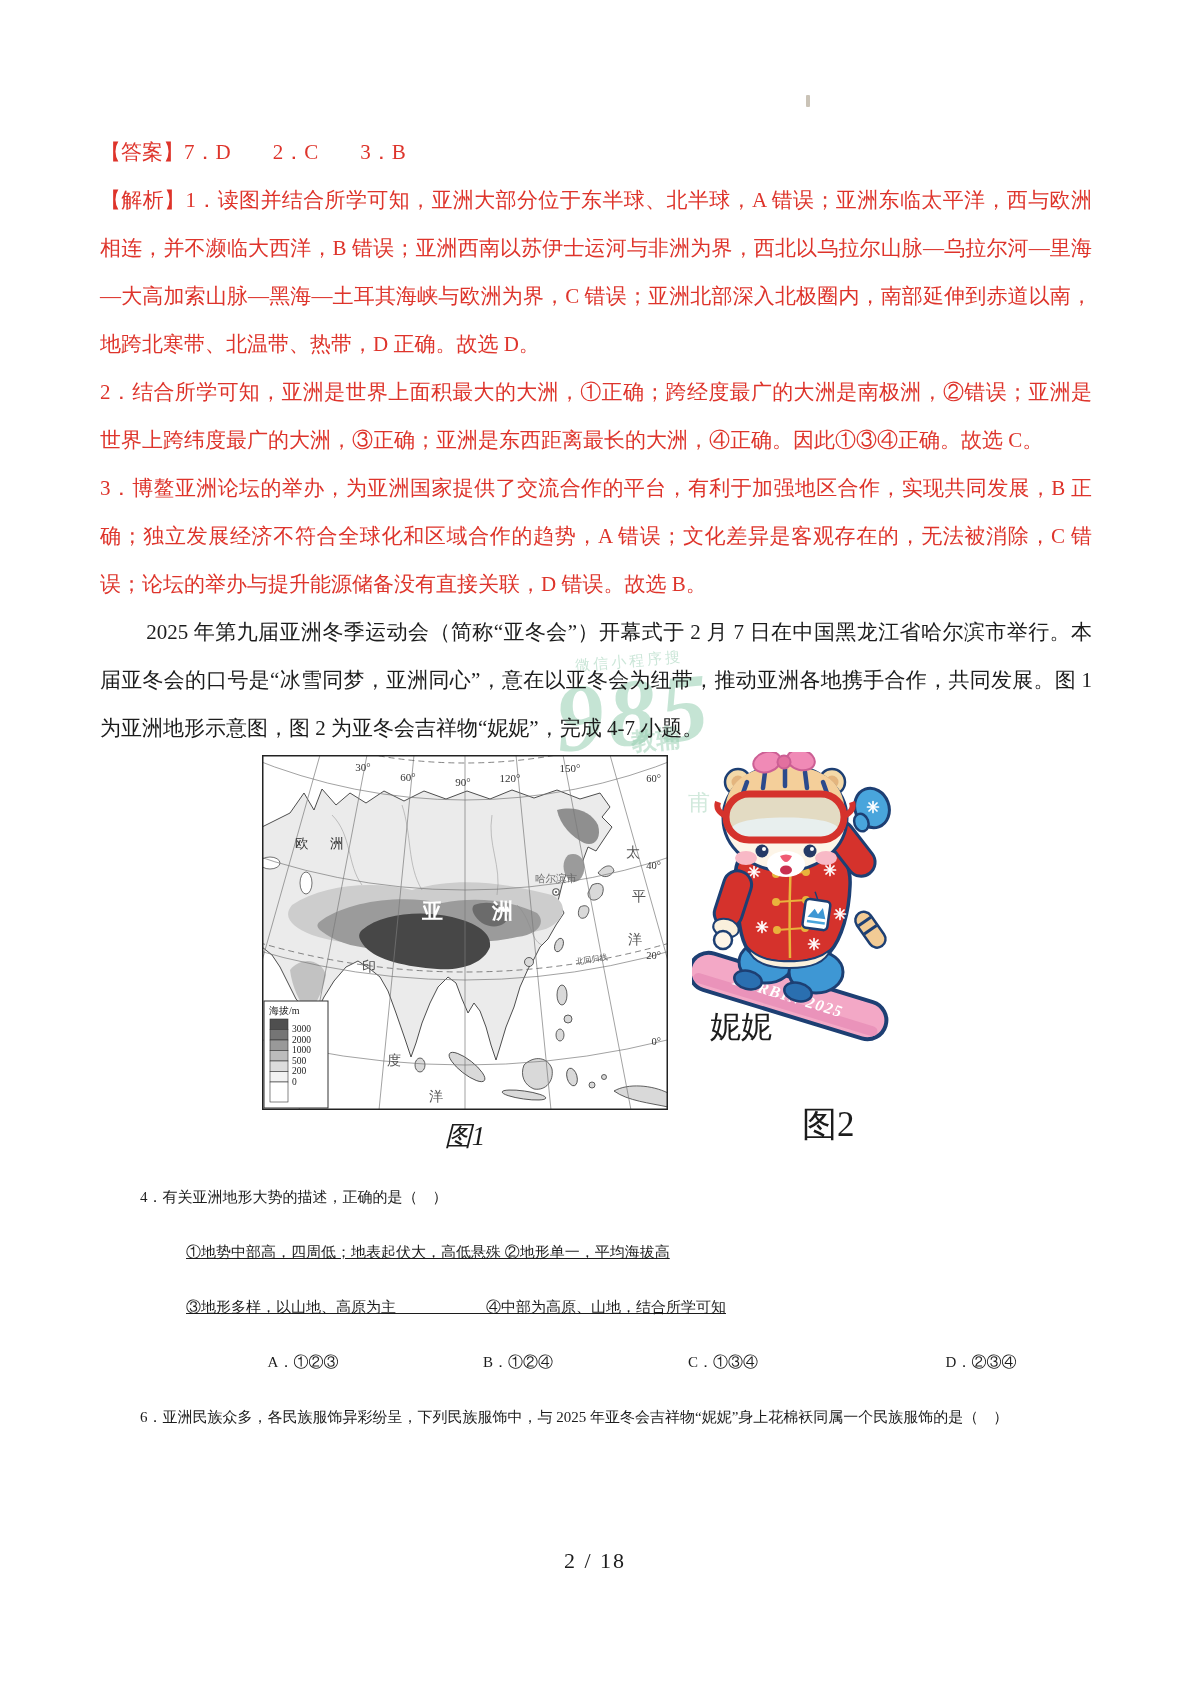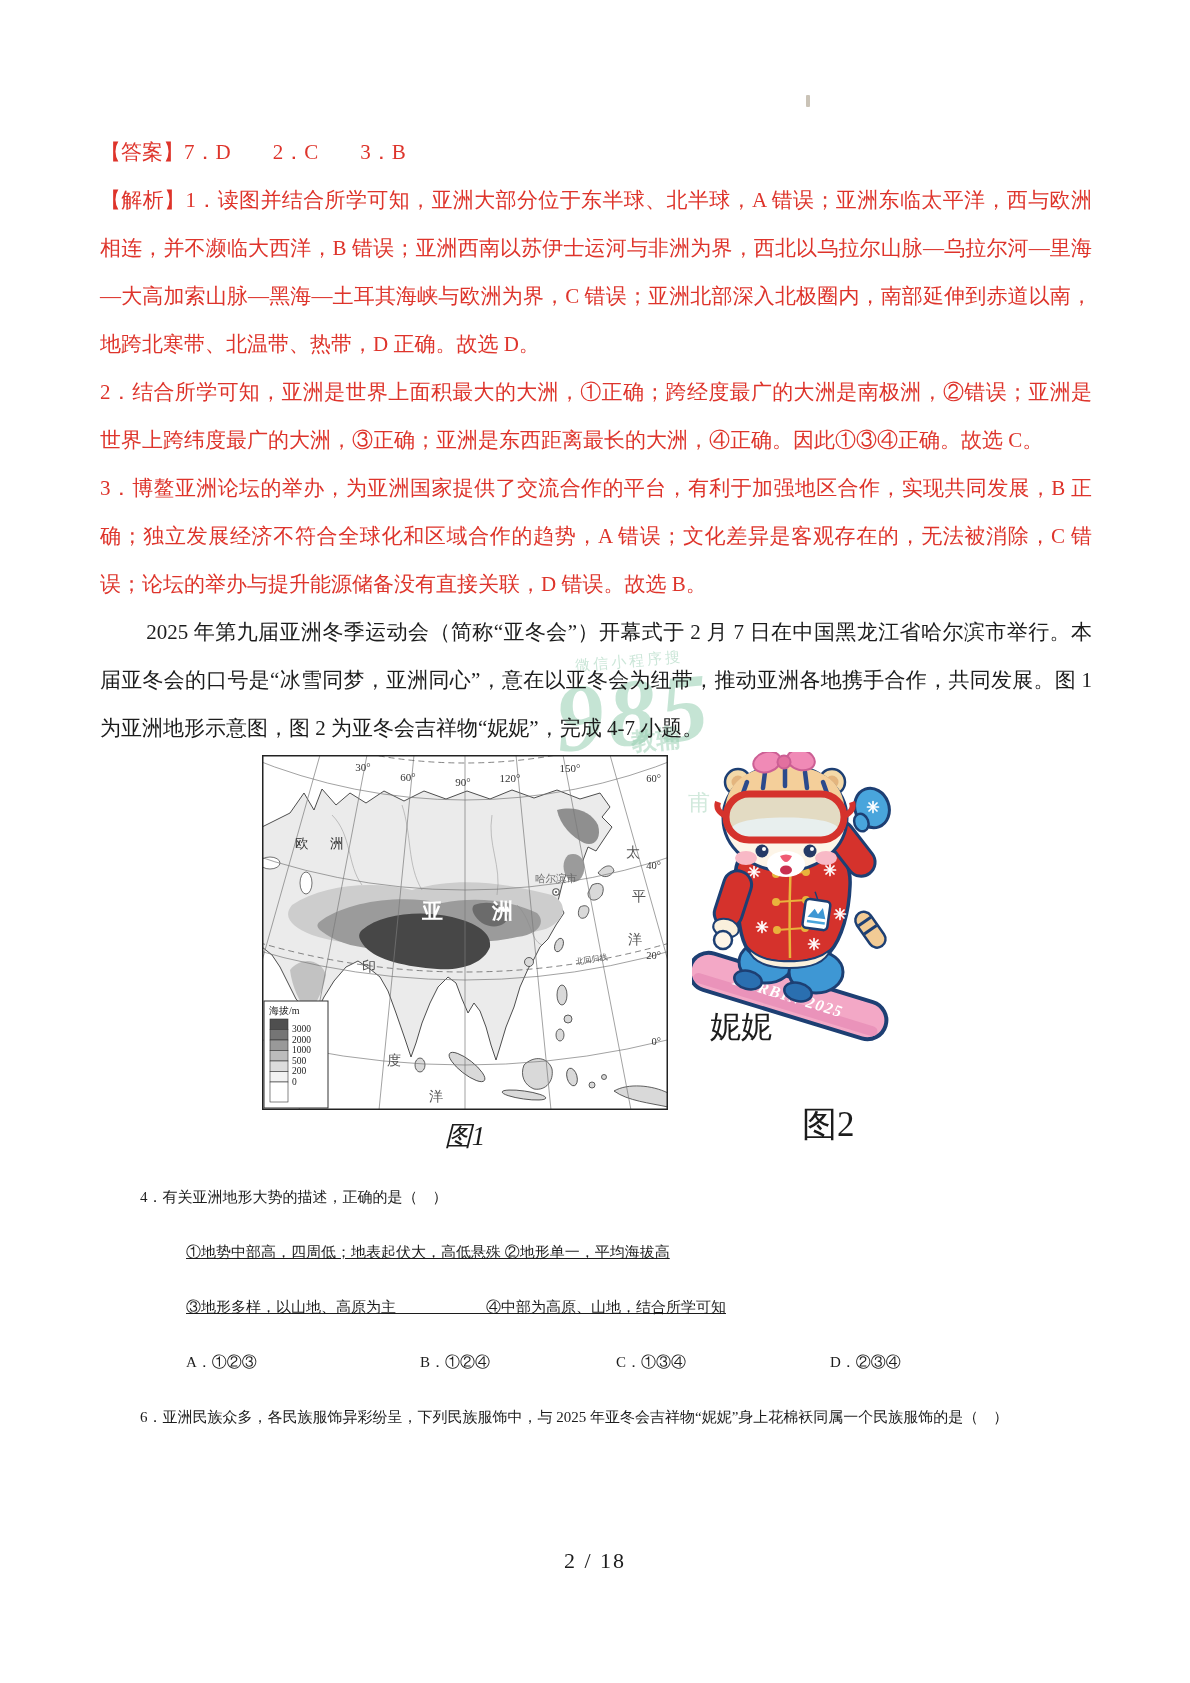--- a/index.html
+++ b/index.html
@@ -31,21 +31,21 @@
   .fig-map svg{display:block;background:#fff;}
   .fig-map figcaption{margin-top:8px;text-align:center;font-size:27px;font-style:italic;}
 
   .fig-mascot{position:absolute;left:692px;top:752px;width:240px;height:340px;margin:0;z-index:1;}
   .mascot-name{position:absolute;left:18px;top:254px;font-size:31px;}
   .mascot-caption{position:absolute;left:110px;top:312px;font-size:35px;margin-top:37px;}
 
   .qblock{position:absolute;left:92px;top:1170px;width:992px;
           font-size:15px;line-height:55px;margin-left:48px;}
   .qblock .optline{padding-left:46px;text-decoration:underline;}
-  .choices{display:grid;grid-template-columns:234px 196px 214px 1fr;padding-left:46px;}
+  .choices{display:grid;grid-template-columns:234px 196px 214px 1fr;padding-left:46px;text-align:center;}
   .q5{margin:0;text-align:justify;}
 
   .pagefooter{position:absolute;left:0;top:1548px;width:100%;text-align:center;
               font-size:22px;letter-spacing:2px;}
 </style>
 </head>
 <body>
 
 <div class="page">
 

